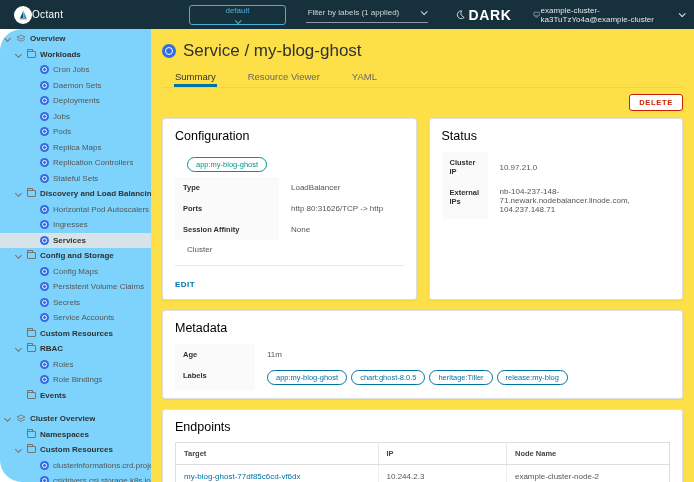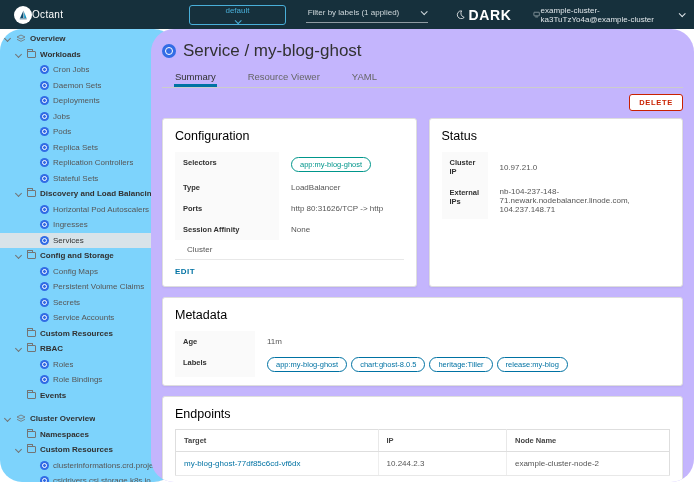--- a/index.html
+++ b/index.html
@@ -23,34 +23,34 @@
            transform:rotate(45deg) translateY(-1px); display:inline-block; flex:none; }
 
   
   .sidebar { position:absolute; top:29px; left:0; width:176px; bottom:0; background:#7dd3fc;
              border-right:1px solid #d7dde0; overflow:hidden; padding-top:2px;border-radius:22px; }
   .row { display:flex; align-items:center; height:15.5px; gap:4px; font-size:8px; color:#565656; cursor:pointer; white-space:nowrap; }
   .row .lbl { overflow:hidden; text-overflow:clip; }
   .row.root { padding-left:5px; font-weight:bold; color:#313131; }
   .row.folder { padding-left:16px; font-weight:bold; color:#313131;text-align:center; }
   .row.leaf { padding-left:40px; }
-  .row.selected { background:#d8e3e9; font-weight:normal; color:#313131; }
+  .row.selected { background:#d8e3e9; font-weight:bold; color:#313131; }
   .chev { width:5px; height:5px; border-right:1px solid #747474; border-bottom:1px solid #747474;
           transform:rotate(45deg); display:inline-block; flex:none; margin-right:2px; }
   .chev.hidden { visibility:hidden; }
   .fold { width:9px; height:7px; border:1px solid #747474; border-radius:1px; position:relative; display:inline-block; flex:none; }
   .fold::before { content:''; position:absolute; top:-3px; left:-1px; width:4px; height:2px;
                   border:1px solid #747474; border-bottom:none; border-radius:1px 1px 0 0; }
   .res { width:9px; height:9px; border-radius:50%; background:#326ce5; position:relative; display:inline-block; flex:none; }
   .res::after { content:''; position:absolute; inset:2px; border:1px solid #fff; border-radius:50%; }
   .gap8 { height:8px; }
   .layers-icon { flex:none; }
 
   
-  .main { position:absolute; top:29px; left:151px; right:0; bottom:0; background:#c4b5fd; padding:12px 11px 0 11px; overflow:hidden;border-radius:23px; }
+  .main { position:absolute; top:29px; left:151px; right:0; bottom:0; background:#fde047; padding:12px 11px 0 11px; overflow:hidden; }
   .page-title { display:flex; align-items:center; gap:7px; }
   .title-icon { width:14px; height:14px; border-radius:50%; background:#326ce5; position:relative; flex:none; }
   .title-icon::after { content:''; position:absolute; inset:3px; border:1.5px solid #fff; border-radius:50%; }
   .page-title h1 { font-size:17px; font-weight:400; color:#313131; }
   .tabs { display:flex; gap:18px; margin-top:8px; border-bottom:1px solid #cccccc; }
   .tab { font-size:9.5px; color:#666; padding:2px 1px 5px 1px; cursor:pointer;margin-left:12px; }
   .tab.active { color:#313131; border-bottom:3px solid #0072a3; padding-bottom:2px; }
   .actions { display:flex; justify-content:flex-end; margin-top:6px; }
   .btn-danger { border:1px solid #c92100; color:#c92100; background:#fff; border-radius:3px;
                 font-size:7.5px; font-weight:bold; letter-spacing:.7px; padding:3px 9px; cursor:pointer;
@@ -63,21 +63,21 @@
   .half { flex:1; min-width:0; }
   .kv { margin-top:9px; }
   .kv-row { display:flex; }
   .kv-label { width:104px; flex:none; background:#fafafa; font-size:7.5px; font-weight:bold; color:#313131;
               padding:6px 6px 6px 8px; }
   .kv-value { flex:1; font-size:8px; color:#565656; padding:5px 4px 5px 12px; display:flex; align-items:center; flex-wrap:wrap; gap:4px; word-break:break-word; }
   .status .kv-label { width:46px; }
   .meta .kv-label { width:80px; }
   .tag { border:1px solid #0072a3; color:#0072a3; border-radius:9px; padding:2px 8px; font-size:7.5px; background:#fff; white-space:nowrap; }
   .tag.teal { border-color:#00968b; color:#00968b; }
-  .card-footer { border-top:1px solid #e8e8e8; }
+  .card-footer { border-top:1px solid #e8e8e8; margin-top:6px; padding-top:7px; }
   .edit-link { color:#0072a3; font-size:8px; font-weight:bold; letter-spacing:.5px; cursor:pointer; }
 
   .wide { margin-top:10px; }
   table.dg { width:100%; border-collapse:collapse; margin-top:8px; border:1px solid #dedede; }
   .dg th { text-align:left; font-size:7.5px; font-weight:bold; color:#454545; padding:6px 8px;
            border-bottom:1px solid #dedede; border-right:1px solid #e8e8e8; }
   .dg th:last-child { border-right:none; }
   .dg td { font-size:8px; color:#565656; padding:7px 8px; border-bottom:1px solid #e8e8e8; border-right:1px solid #eee; }
   .dg td:last-child { border-right:none; }
   .dg .c-target { width:41%; } .dg .c-ip { width:26%; } .dg .c-node { width:33%; }
@@ -152,21 +152,21 @@
     <div class="row leaf">
         <span class="res"></span>
         <span class="lbl">Jobs</span>
       </div>
     <div class="row leaf">
         <span class="res"></span>
         <span class="lbl">Pods</span>
       </div>
     <div class="row leaf">
         <span class="res"></span>
-        <span class="lbl">Replica Sets</span>
+        <span class="lbl">Replica Maps</span>
       </div>
     <div class="row leaf">
         <span class="res"></span>
         <span class="lbl">Replication Controllers</span>
       </div>
     <div class="row leaf">
         <span class="res"></span>
         <span class="lbl">Stateful Sets</span>
       </div>
     <div class="row folder">
@@ -274,21 +274,20 @@
 
     <div class="actions">
       <button class="btn-danger">DELETE</button>
     </div>
 
     <div class="cards-row">
       <section class="card half config">
         <h2>Configuration</h2>
         <div class="kv">
           <div class="kv-row">
-            <div class="kv-label">Selectors</div>
             <div class="kv-value">
                 <span class="tag teal">app:my-blog-ghost</span>
               </div>
           </div>
           <div class="kv-row">
             <div class="kv-label">Type</div>
             <div class="kv-value">LoadBalancer</div>
           </div>
           <div class="kv-row">
             <div class="kv-label">Ports</div>

